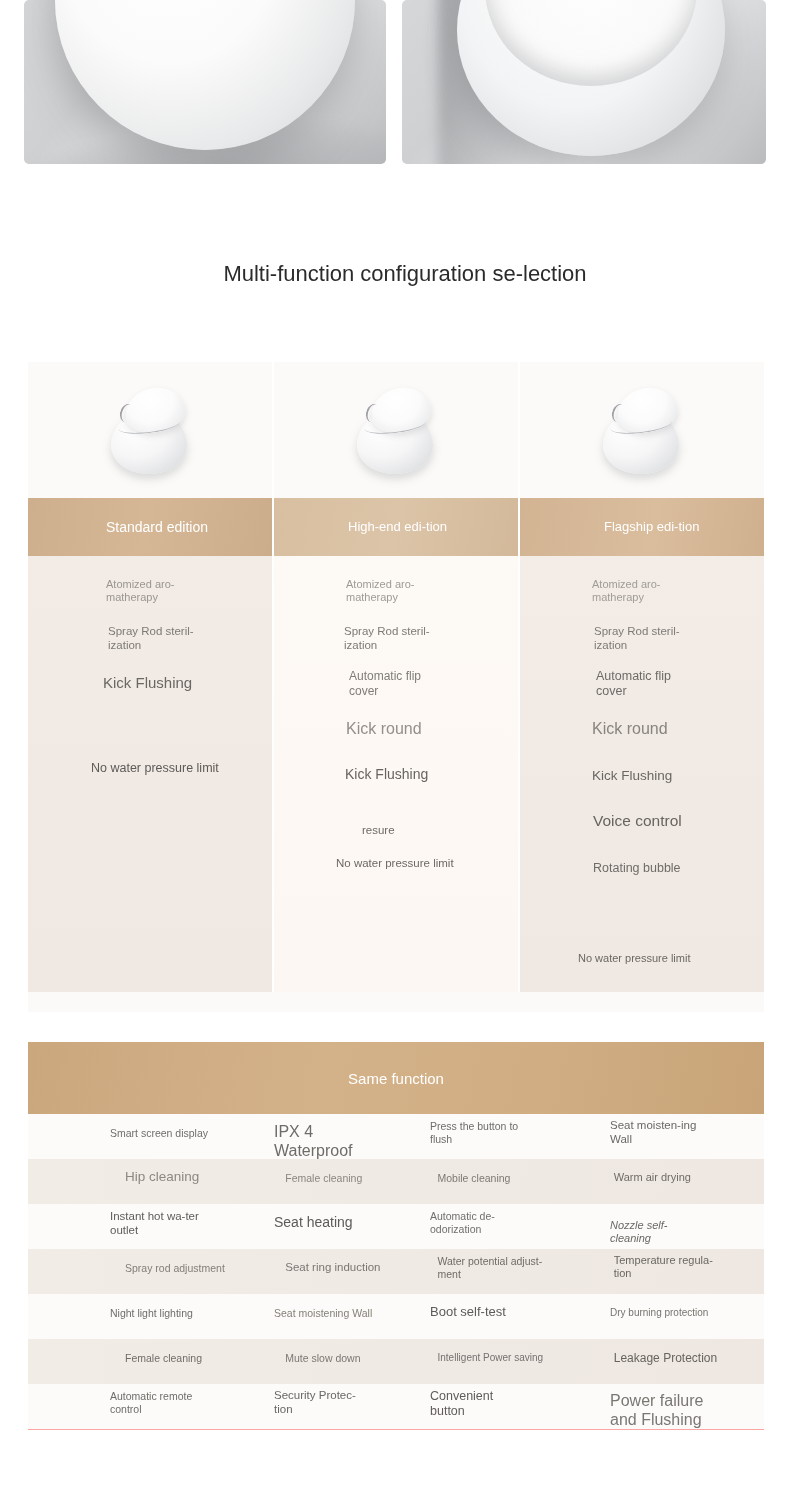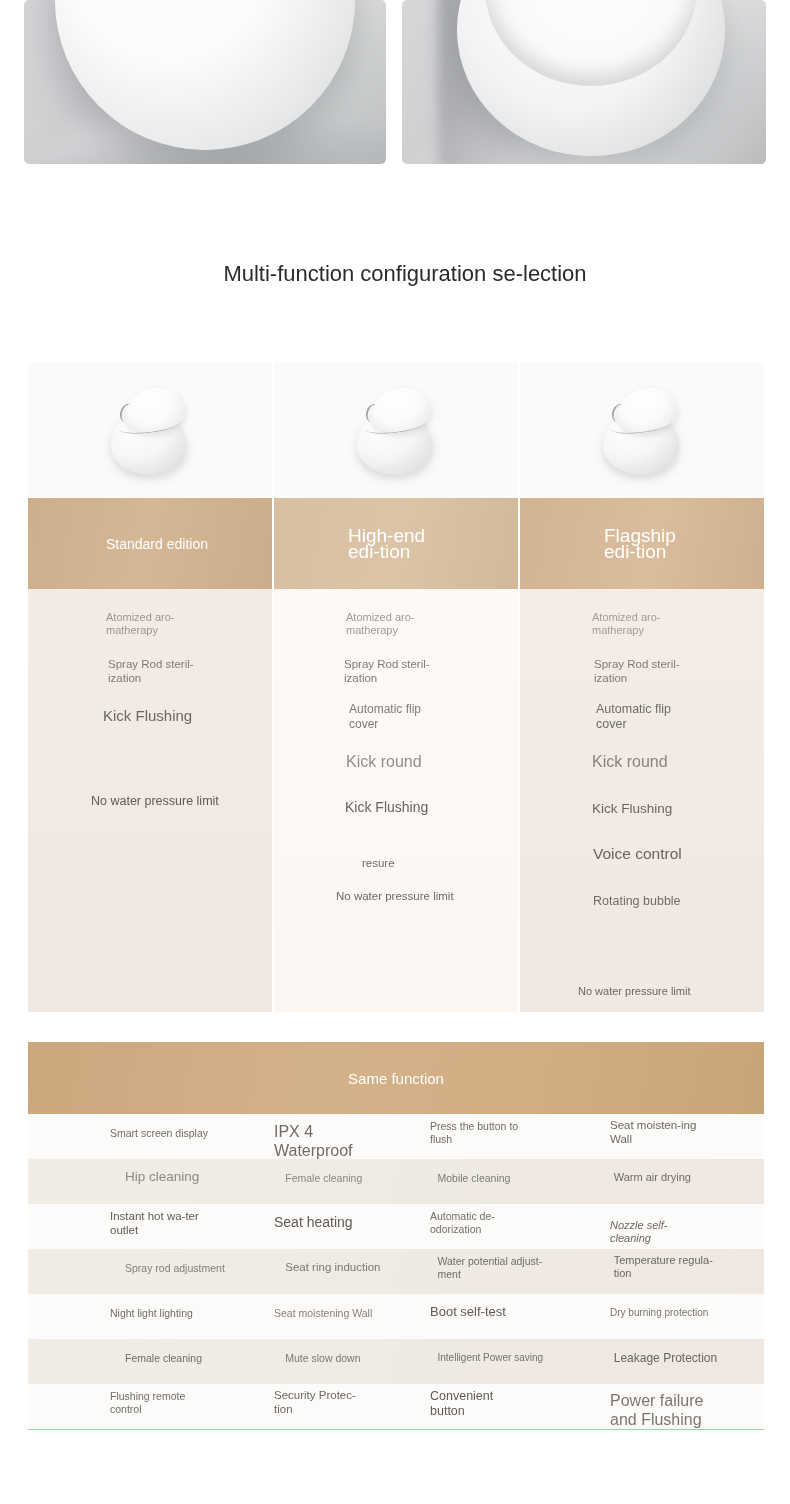--- a/index.html
+++ b/index.html
@@ -96,30 +96,30 @@
     border-bottom: 1px solid #b7b9bd; border-radius: 50%;
     transform: rotate(-7deg);
   }
   .egg-hinge {
     position: absolute; left: 11px; top: 16px; width: 16px; height: 19px;
     border-left: 2px solid #9ea0a6; border-radius: 50%;
     transform: rotate(16deg);
   }
 
   
-  .edition-row { display: flex; width: 100%; height: 91px; }
+  .edition-row { display: flex; width: 100%; height: 58px; }
   .edition-cell {
     flex: 1; position: relative; display: flex; align-items: center;
   }
   .edition-cell + .edition-cell { border-left: 2px solid #ffffff; }
   .edition-cell.c1 { background: linear-gradient(100deg, #cdaf8d 0%, #d5b795 48%, #cbad8b 100%); }
   .edition-cell.c2 { background: linear-gradient(100deg, #d8bfa1 0%, #dcc4a8 50%, #d3b99a 100%); }
   .edition-cell.c3 { background: linear-gradient(100deg, #d2b493 0%, #dabd9d 55%, #cfb08e 100%); }
   .edition-label {
-    color: #ffffff; font-size: 19px; line-height: 16px; width: 105px;
+    color: #ffffff; font-size: 13px; line-height: 16px; width: 105px;
   }
   .edition-cell.c1 .edition-label { margin-left: 78px; font-size: 14px; }
   .edition-cell.c2 .edition-label { margin-left: 74px; }
   .edition-cell.c3 .edition-label { margin-left: 84px; }
 
   
   .features-row { display: flex; width: 100%; height: 436px; }
   .feat-col { flex: 1; position: relative; }
   .feat-col + .feat-col { border-left: 2px solid #ffffff; }
   .feat-col.c1 { background: linear-gradient(180deg, #f3ece6 0%, #f1eae4 55%, #f0e9e3 100%); }
@@ -321,21 +321,21 @@
           </div>
           <div class="func-cell">
             <div class="func-text" style="left: 34px; top: 13px; width: 130px; font-size: 10px; color: rgb(116, 113, 112);">Intelligent Power saving</div>
           </div>
           <div class="func-cell">
             <div class="func-text" style="left: 30px; top: 12px; width: 130px; font-size: 12px; color: rgb(103, 100, 95);">Leakage Protection</div>
           </div>
         </div>
         <div class="func-row odd">
           <div class="func-cell">
-            <div class="func-text" style="left: 82px; top: 6px; width: 100px; font-size: 10.5px; color: rgb(111, 108, 104);">Flushing remote control</div>
+            <div class="func-text" style="left: 82px; top: 6px; width: 100px; font-size: 10.5px; color: rgb(111, 108, 104);">Automatic remote control</div>
           </div>
           <div class="func-cell">
             <div class="func-text" style="left: 62px; top: 5px; width: 100px; font-size: 11.5px; color: rgb(106, 103, 99);">Security Protec-tion</div>
           </div>
           <div class="func-cell">
             <div class="func-text" style="left: 34px; top: 5px; width: 95px; font-size: 12.5px; color: rgb(95, 92, 89);">Convenient button</div>
           </div>
           <div class="func-cell">
             <div class="func-text" style="left: 30px; top: 7px; width: 110px; font-size: 16px; color: rgb(122, 119, 115);">Power failure and Flushing</div>
           </div>

